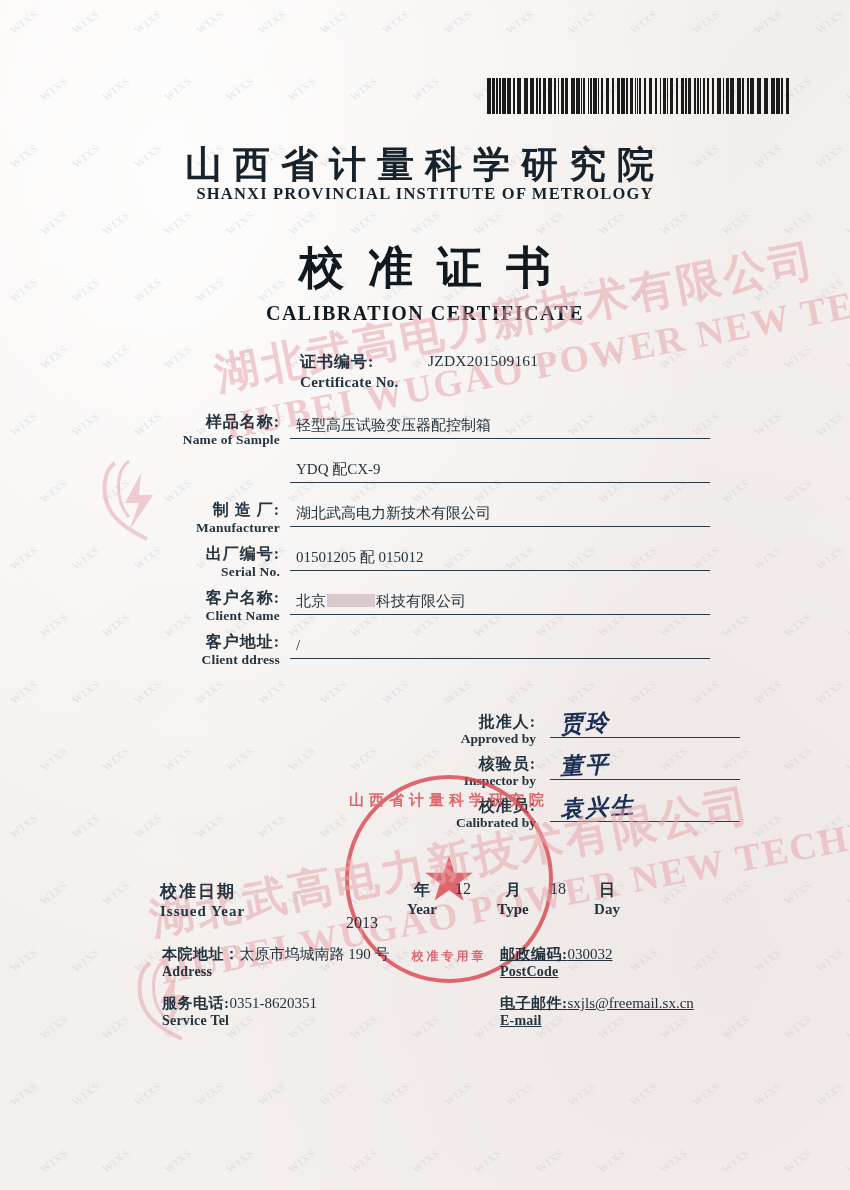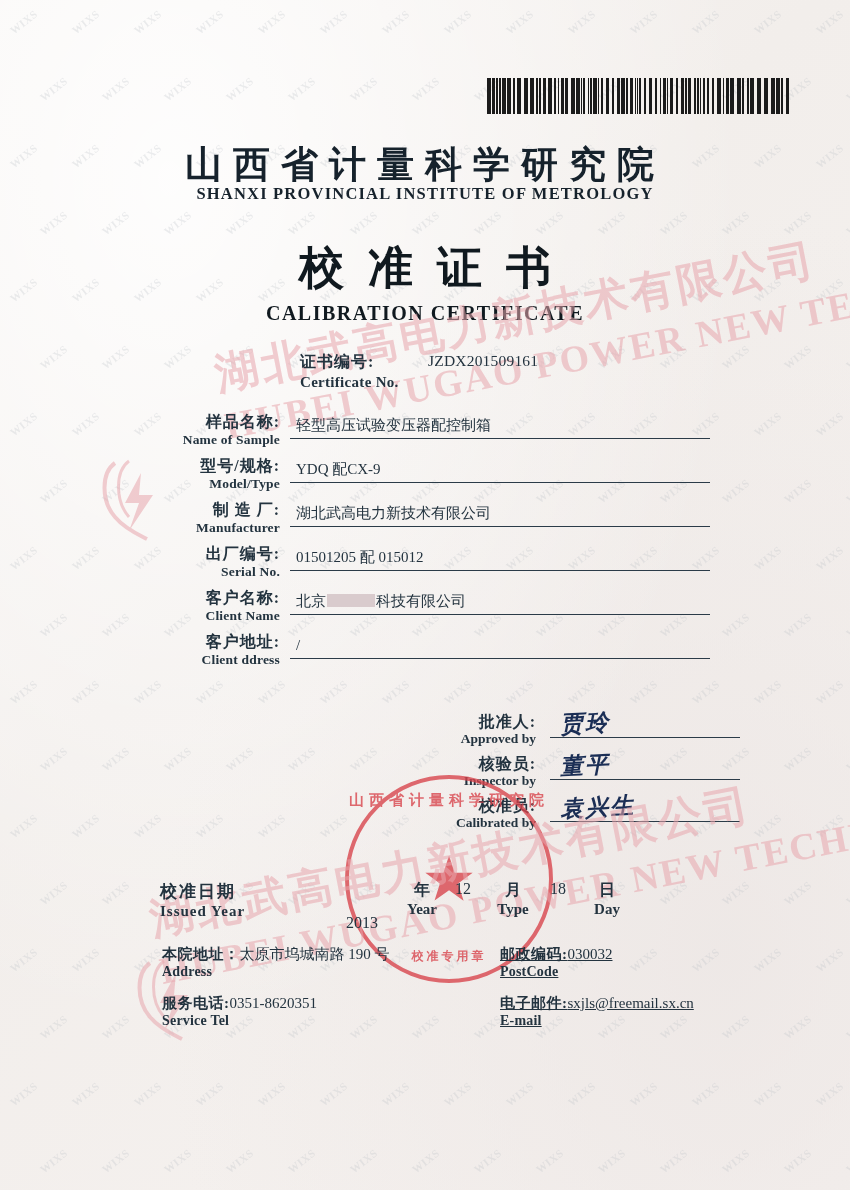--- a/index.html
+++ b/index.html
@@ -739,24 +739,20 @@
 
     <div class="field-row">
       <div class="field-label">
         <span class="cn">样品名称:</span>
         <span class="en">Name  of  Sample</span>
       </div>
       <div class="field-value">轻型高压试验变压器配控制箱</div>
     </div>
 
     <div class="field-row">
-      <div class="field-label">
-        <span class="cn">型号/规格:</span>
-        <span class="en">Model/Type</span>
-      </div>
       <div class="field-value">YDQ 配CX-9</div>
     </div>
 
     <div class="field-row">
       <div class="field-label">
         <span class="cn">制 造 厂:</span>
         <span class="en">Manufacturer</span>
       </div>
       <div class="field-value">湖北武高电力新技术有限公司</div>
     </div>

